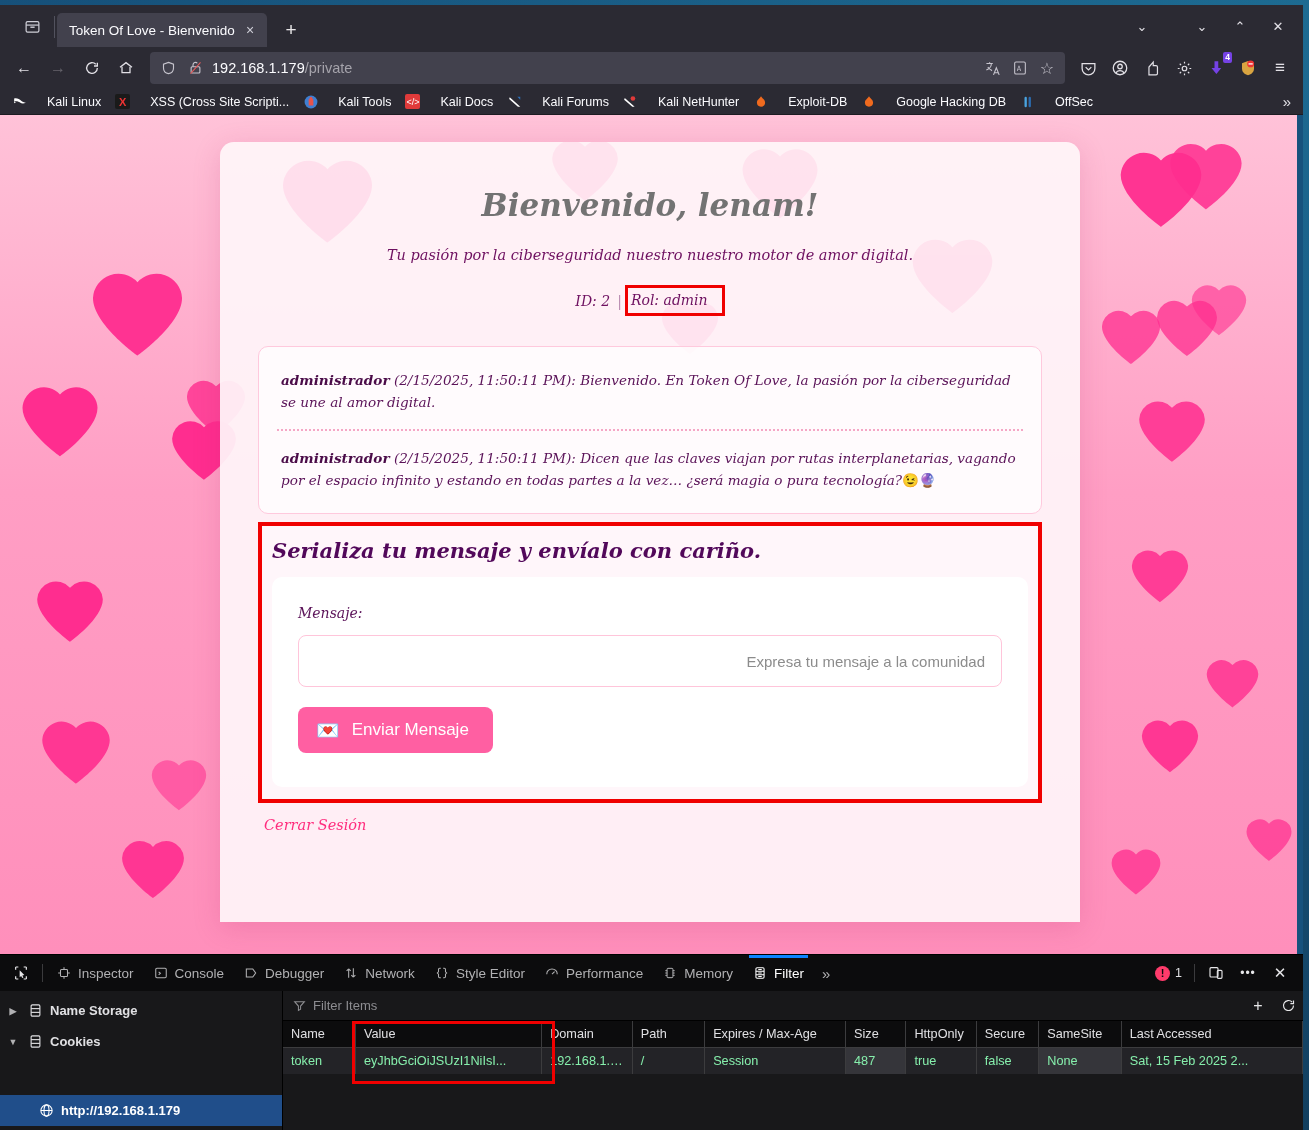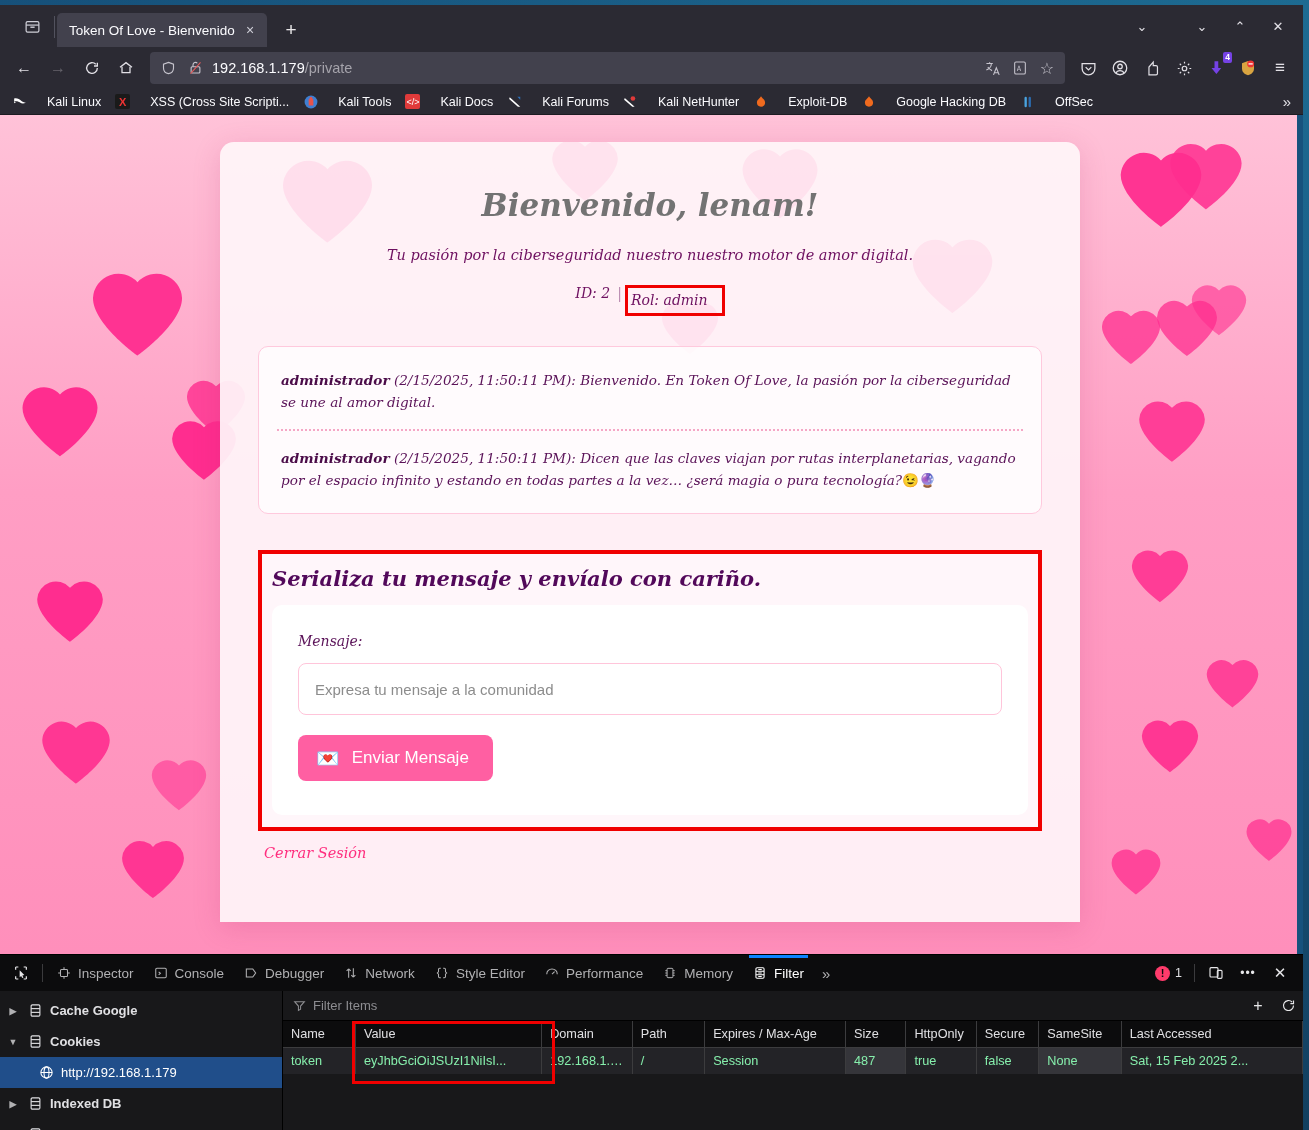--- a/index.html
+++ b/index.html
@@ -141,21 +141,21 @@
   }
   #tagline {
     font-family: "DejaVu Serif", serif; font-style: italic;
     font-size: 14.5px; color: #6e1060;
     text-align: center; margin-bottom: 22px; position: relative;
   }
   #idrow {
     font-family: "DejaVu Serif", serif; font-style: italic;
     font-size: 14px; color: #6e1060;
     text-align: center; position: relative;
-    display: flex; justify-content: center; align-items: flex-start; gap: 0;
+    display: flex; justify-content: center; align-items: center; gap: 0;
   }
   #idrow .idpart { padding-right: 7px; }
   #idrow .sep { color: #b98ab0; padding-right: 5px; }
   #rolebox {
     border: 3px solid #f00000; padding: 4px 14px 5px 3px;
     margin-left: -2px; background: transparent;
   }
 
   
   #msglist {
@@ -170,21 +170,21 @@
     font-family: "DejaVu Serif", serif; font-style: italic;
     font-size: 13.6px; line-height: 1.62; color: #5a1258;
     padding: 16px 4px;
   }
   .msg + .msg { border-top: 2px dotted #f5a7c6; }
   .msg .author { font-weight: bold; color: #4a0b48; font-style: italic; }
   .msg .emoji { font-style: normal; }
 
   
   #formwrap {
-    margin-top: 36px; border: 4px solid #f00000;
+    margin-top: 8px; border: 4px solid #f00000;
     background: #fff6fa; position: relative;
   }
   #formhead {
     font-family: "DejaVu Serif", serif; font-style: italic; font-weight: bold;
     font-size: 21px; color: #52085a;
     padding: 12px 14px 14px 10px;
   }
   #formbody {
     background: #ffffff; border-radius: 10px;
     margin: 0 10px 12px 10px; padding: 28px 26px 34px 26px;
@@ -192,20 +192,21 @@
   #msglabel {
     font-family: "DejaVu Serif", serif; font-style: italic;
     font-size: 14px; color: #5a1258; margin-bottom: 14px; display: block;
   }
   #msginput {
     width: 100%; height: 52px;
     border: 1px solid #ffc5da; border-radius: 8px;
     background: #fff; padding: 0 16px;
     font-family: "Liberation Sans", sans-serif; font-size: 15px;
     color: #333;
+    text-align: right;
   }
   #msginput::placeholder { color: #8c8c8c; }
   #sendbtn {
     margin-top: 20px; border: none; border-radius: 8px;
     background: #ff5fa2; color: #fff;
     font-family: "Liberation Sans", sans-serif; font-size: 17px;
     padding: 13px 24px 13px 18px;
     display: flex; align-items: center; gap: 12px;
   }
   #sendbtn .envelope { font-size: 19px; line-height: 1; }
@@ -257,21 +258,21 @@
 
   #dt-body { flex: 1; display: flex; min-height: 0; }
   #dt-tree {
     width: 283px; background: #18181a; border-right: 1px solid #000;
     padding-top: 4px; overflow: hidden; flex: none;
   }
   .tree-row {
     height: 31px; display: flex; align-items: center; gap: 7px;
     padding-left: 6px; font-size: 13px; color: #e0e0e3; font-weight: bold;
   }
-  .tree-row.child { padding-left: 38px; font-weight: normal; }
+  .tree-row.child { padding-left: 38px; font-weight: bold; margin-top: 38px; }
   .tree-row.selected { background: #204e8a; color: #fff; }
   .twisty { width: 14px; text-align: center; font-size: 9px; color: #b1b1b3; flex: none; }
   .db-ico { width: 16px; height: 16px; flex: none; display:flex;align-items:center;justify-content:center; }
 
   #dt-main { flex: 1; display: flex; flex-direction: column; min-width: 0; background: #18181a; }
   #filterbar {
     height: 30px; display: flex; align-items: center;
     background: #18181a; border-bottom: 1px solid #000; padding-left: 10px;
   }
   #filterbar .fi { color: #8d8d91; margin-right: 7px; display: flex; }
@@ -778,21 +779,21 @@
       <div id="dt-tree">
         <div class="tree-row">
           <span class="twisty">▶</span>
           <span class="db-ico">
               <svg width="15" height="15" viewBox="0 0 24 24" fill="none" stroke="currentColor" stroke-width="1.8">
                 <rect x="5" y="3" width="14" height="18" rx="2"></rect>
                 <line x1="5" y1="9" x2="19" y2="9"></line>
                 <line x1="5" y1="15" x2="19" y2="15"></line>
               </svg>
             </span>
-          <span>Cache Google</span>
+          <span>Name Storage</span>
         </div>
         <div class="tree-row">
           <span class="twisty">▼</span>
           <span class="db-ico">
               <svg width="15" height="15" viewBox="0 0 24 24" fill="none" stroke="currentColor" stroke-width="1.8">
                 <rect x="5" y="3" width="14" height="18" rx="2"></rect>
                 <line x1="5" y1="9" x2="19" y2="9"></line>
                 <line x1="5" y1="15" x2="19" y2="15"></line>
               </svg>
             </span>

